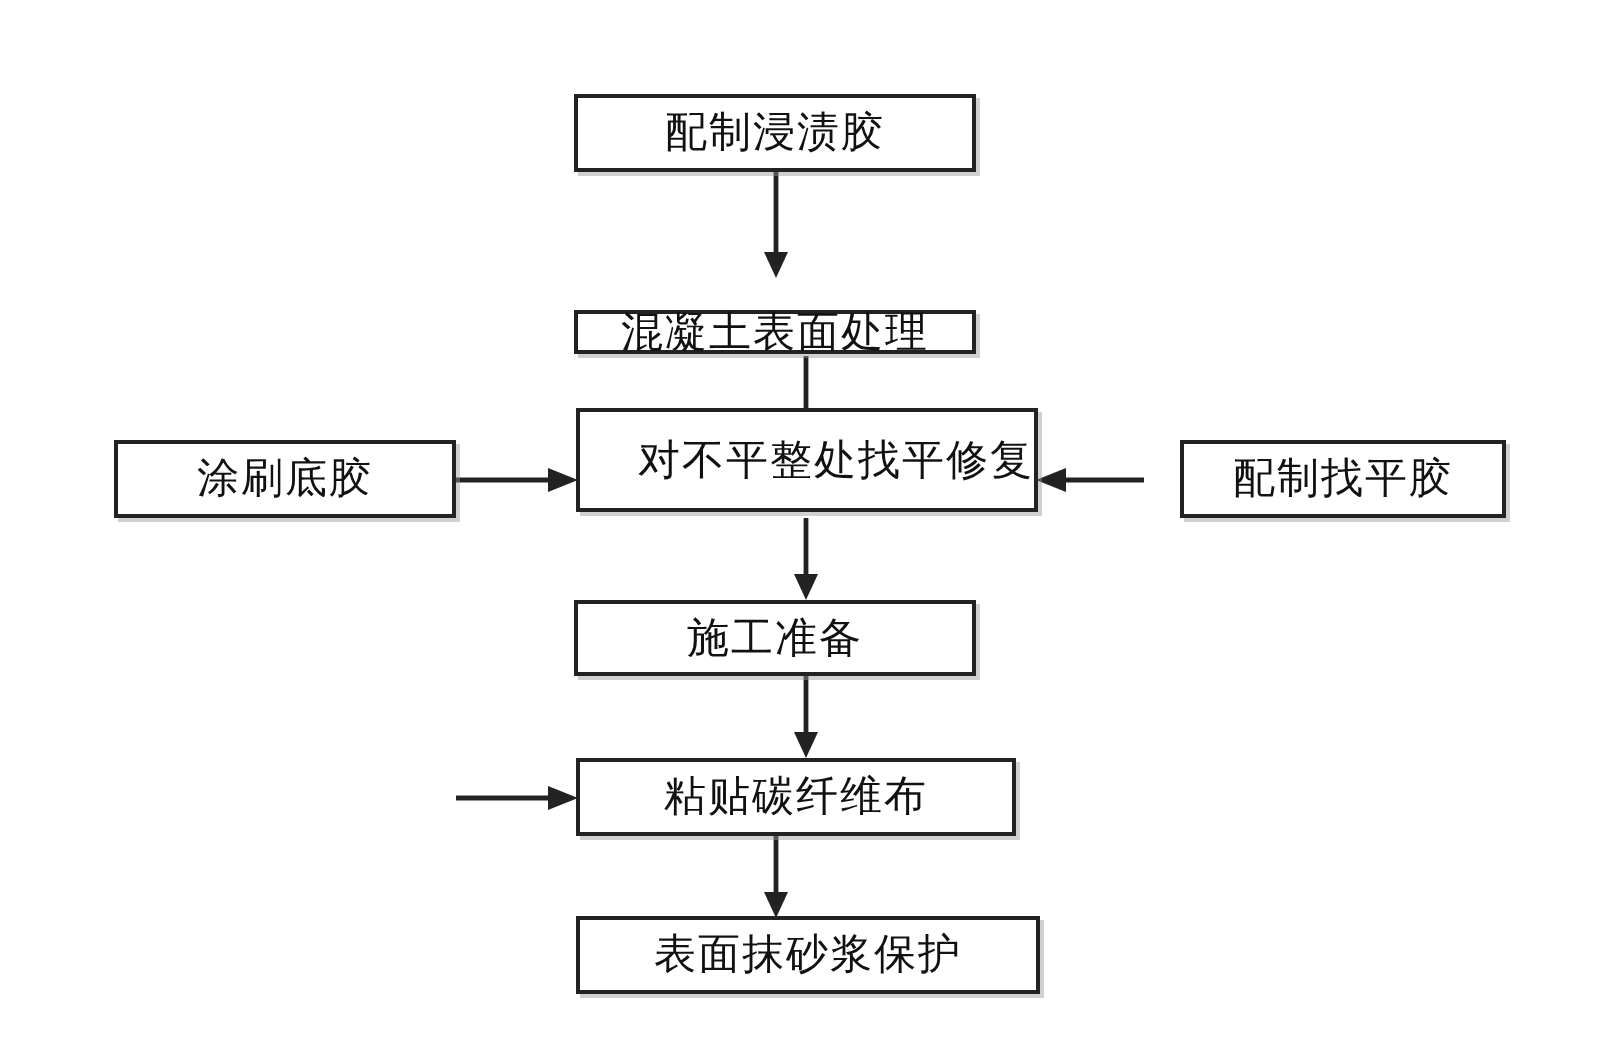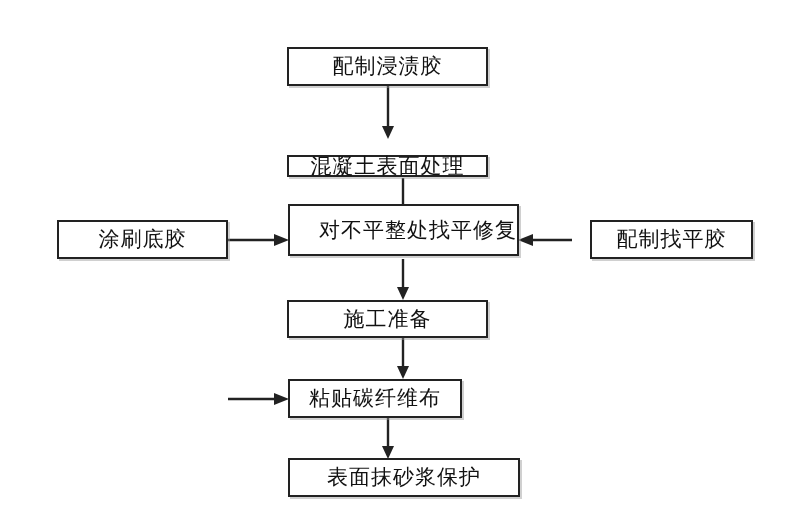--- a/index.html
+++ b/index.html
@@ -31,21 +31,21 @@
     color: #111111;
     letter-spacing: 1px;
     white-space: nowrap;
     font-weight: 400;
   }
   
   .n-prep      { left: 287px; top: 47px;  width: 201px; height: 39px; }
   .n-surface   { left: 287px; top: 155px; width: 201px; height: 22px; }
   .n-level     { left: 288px; top: 204px; width: 231px; height: 52px; justify-content: flex-end; }
   .n-primer    { left: 287px; top: 300px; width: 201px; height: 38px; }
-  .n-paste     { left: 288px; top: 379px; width: 174px; height: 39px; }
+  .n-paste     { left: 288px; top: 379px; width: 220px; height: 39px; }
   .n-mortar    { left: 288px; top: 458px; width: 232px; height: 39px; }
   
   .n-mix-base  { left: 57px;  top: 220px; width: 171px; height: 39px; }
   .n-mix-level { left: 590px; top: 220px; width: 163px; height: 39px; }
   .n-mix-imp   { left: 57px;  top: 379px; width: 171px; height: 39px; }
 
   .connector {
     position: absolute;
     pointer-events: none;
   }

